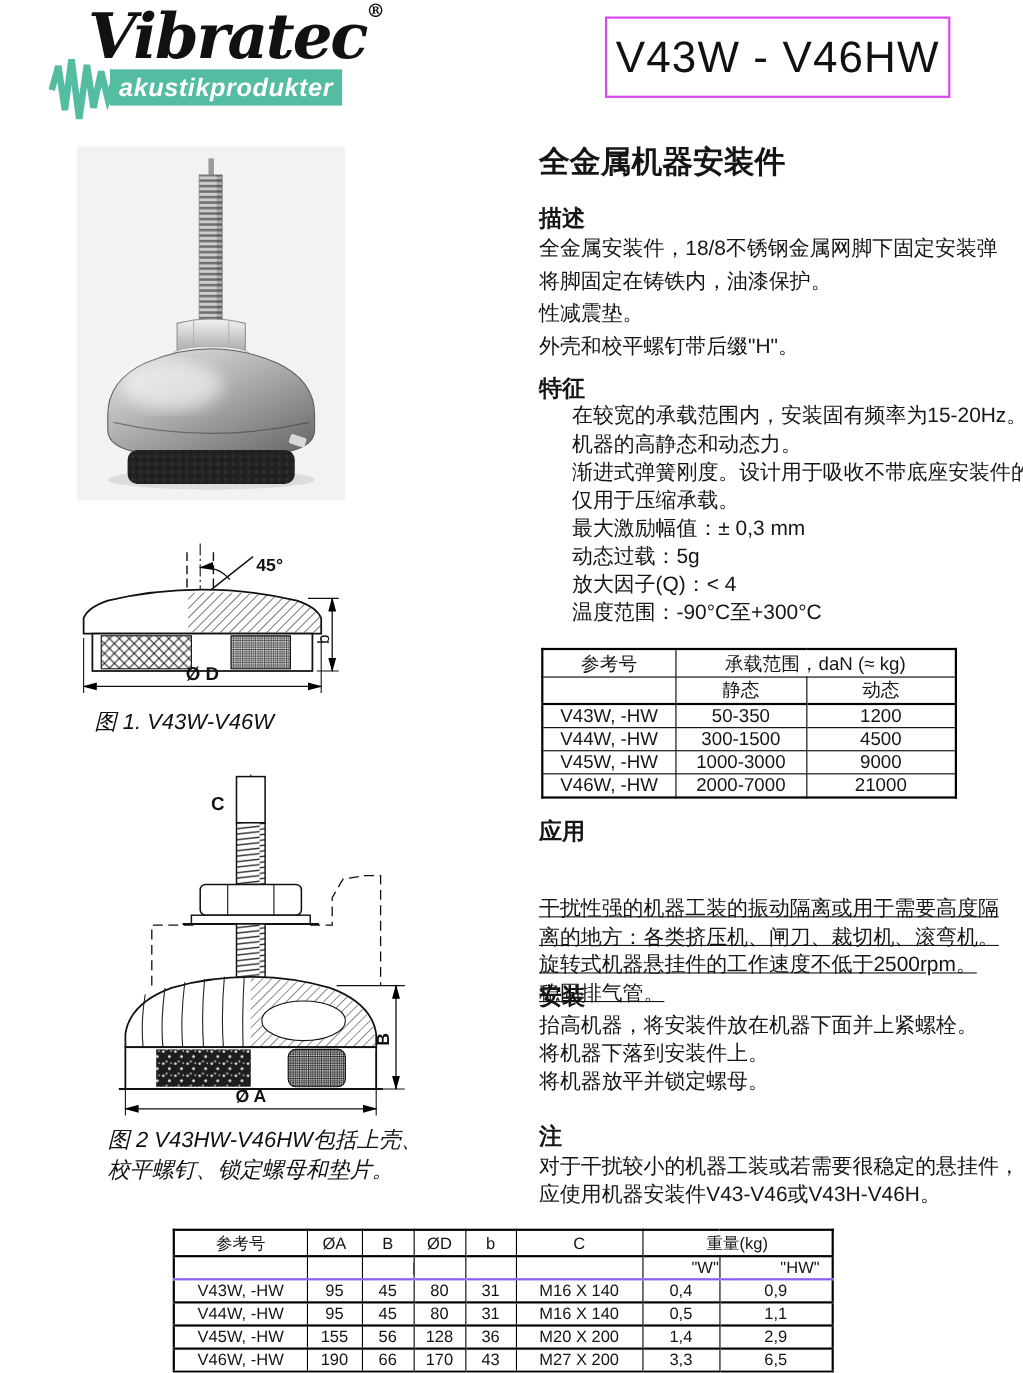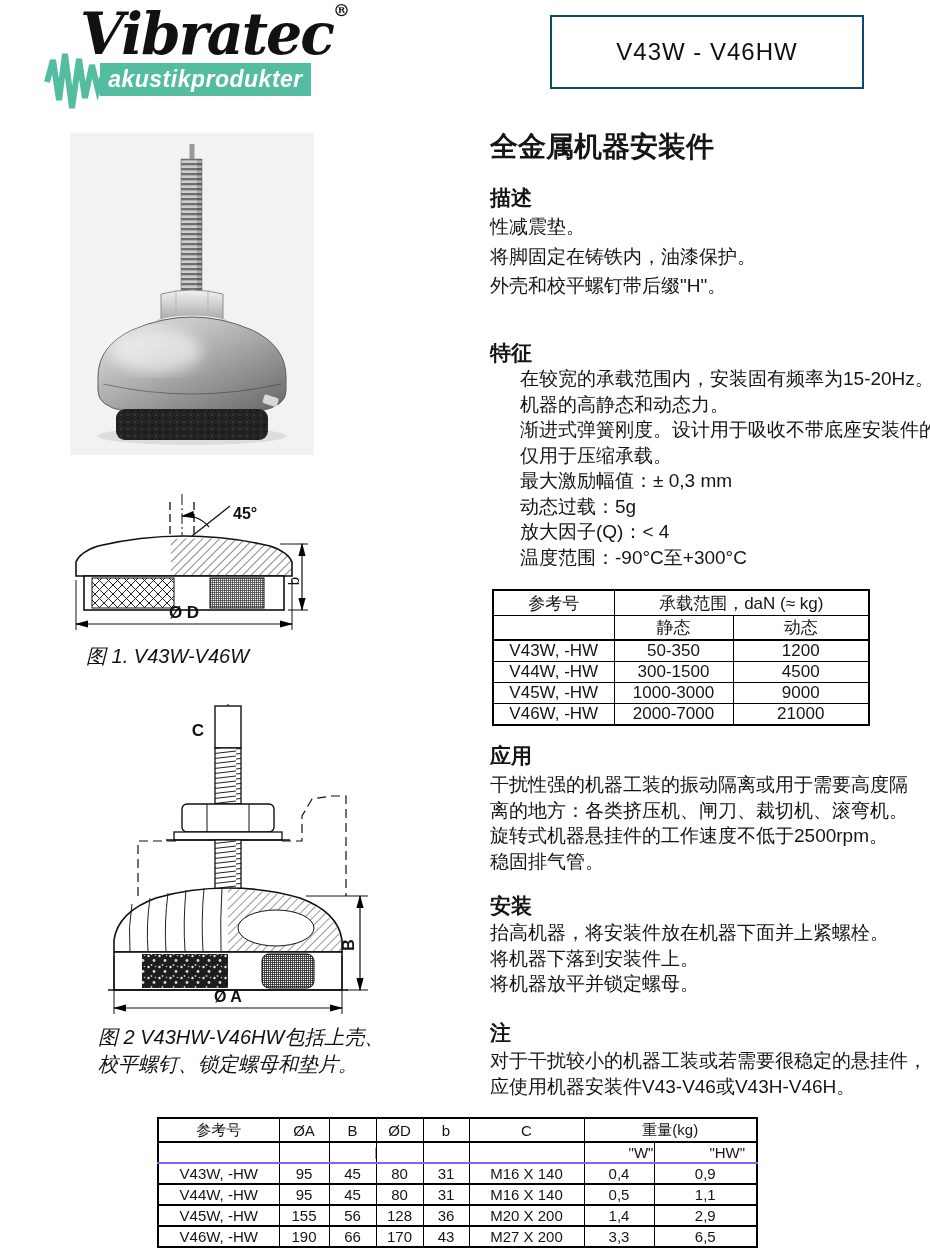--- a/index.html
+++ b/index.html
@@ -17,39 +17,39 @@
   .brand sup{font-size:17px;vertical-align:38px;letter-spacing:0;}
   .banner{
     position:absolute;left:100px;top:63px;width:211px;height:33px;
     display:flex;align-items:center;justify-content:center;
     color:#fff;font-weight:bold;font-size:23px;letter-spacing:.5px;font-style:italic;
   }
   .zigzag{position:absolute;left:44px;top:50px;}
   
   .title-box{
     position:absolute;left:550px;top:15px;width:310px;height:70px;
-    border:2px solid #0c4a6e;display:flex;align-items:center;justify-content:center;
-    font-size:24px;color:#111;letter-spacing:1px;
+    border:2px solid #d946ef;display:flex;align-items:center;justify-content:center;
+    font-size:40px;color:#111;letter-spacing:1px;
   }
   
   .photo{position:absolute;left:70px;top:133px;width:244px;height:322px;}
   .fig1{position:absolute;left:68px;top:486px;}
   .fig2{position:absolute;left:80px;top:700px;}
   .caption{position:absolute;font-style:italic;font-size:20px;color:#111;white-space:nowrap;}
   .cap1{left:86px;top:643px;}
   .cap2{left:98px;top:1024px;line-height:27px;}
   
   .rcol{position:absolute;left:490px;top:0;width:388px;}
   .rcol .h1{position:absolute;top:128px;left:0;font-size:28px;font-weight:bold;white-space:nowrap;}
   .sec-h{position:absolute;left:0;font-size:21px;font-weight:bold;}
   .lines{position:absolute;left:0;font-size:19px;white-space:nowrap;}
   .lines .line{display:block;}
   .desc-h{top:184px;} .desc-l{top:212px;line-height:29.5px;}
   .feat-h{top:339px;} .feat-l{top:366px;line-height:25.5px;margin-left:30px;}
-  .app-h{top:742px;}  .app-l{top:772px;line-height:25.5px;}
+  .app-h{top:742px;}  .app-l{top:814px;line-height:25.5px;text-decoration:underline;}
   .inst-h{top:892px;} .inst-l{top:920px;line-height:25.5px;}
   .note-h{top:1019px;}.note-l{top:1048px;line-height:25.5px;}
   
   table{border-collapse:collapse;table-layout:fixed;}
   th,td{border:1px solid #000;text-align:center;padding:0;font-weight:normal;overflow:hidden;white-space:nowrap;}
   .load-table{position:absolute;left:2px;top:589px;width:376px;border:2px solid #000;font-size:17px;}
   .load-table .r1 th{height:24px;}
   .load-table .r2 th{height:19px;border-bottom:2px solid #000;}
   .load-table td{height:20px;}
   .dim-table{position:absolute;left:157px;top:1117px;width:601px;border:2px solid #000;font-size:15px;}
@@ -230,22 +230,23 @@
   <div class="caption cap2">
     <span class="line" style="display:block">图 2  V43HW-V46HW包括上壳、</span>
     <span class="line" style="display:block">校平螺钉、锁定螺母和垫片。</span>
   </div>
 
   <div class="rcol">
     <div class="h1">全金属机器安装件</div>
 
     <div class="sec-h desc-h">描述</div>
     <div class="lines desc-l">
+      <span class="line">全金属安装件，18/8不锈钢金属网脚下固定安装弹</span>
+      <span class="line">将脚固定在铸铁内，油漆保护。</span>
       <span class="line">性减震垫。</span>
-      <span class="line">将脚固定在铸铁内，油漆保护。</span>
       <span class="line">外壳和校平螺钉带后缀"H"。</span>
     </div>
 
     <div class="sec-h feat-h">特征</div>
     <div class="lines feat-l">
       <span class="line">在较宽的承载范围内，安装固有频率为15-20Hz。</span>
       <span class="line">机器的高静态和动态力。</span>
       <span class="line">渐进式弹簧刚度。设计用于吸收不带底座安装件的</span>
       <span class="line">仅用于压缩承载。</span>
       <span class="line">最大激励幅值：± 0,3 mm</span>

